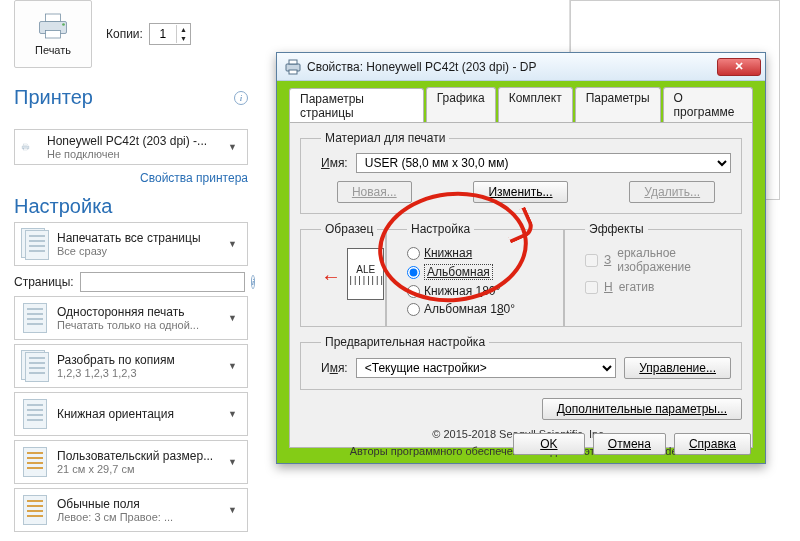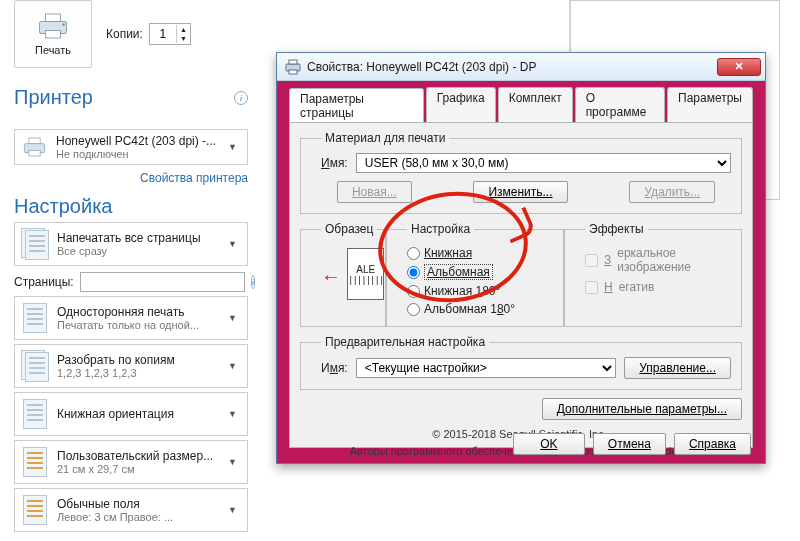--- a/index.html
+++ b/index.html
@@ -35,21 +35,21 @@
   .spinner .arrows { display:flex; flex-direction:column; border-left:1px solid #ccc;}
   .spinner .arrows span { font-size:7px; line-height:7px; padding:1px 3px; cursor:pointer; user-select:none;}
   .section-h {
     color:#2a6fb5; font-size:20px; font-weight:400; margin:18px 0 4px 0; display:flex; align-items:center; justify-content:space-between;
   }
   .info-i {
     width:14px;height:14px;border:1px solid #88aacc;border-radius:50%;
     display:inline-flex;align-items:center;justify-content:center;font-size:9px;color:#4a7fb5;font-family:Georgia,serif;font-style:italic;
   }
   .printer-sel {
-    border:1px solid #ccc; display:flex; align-items:center; padding:4px 6px; gap:8px; margin-top:20px;
+    border:1px solid #ccc; display:flex; align-items:center; padding:4px 6px; gap:17px; margin-top:20px;
   }
   .printer-sel .txt { flex:1; }
   .printer-sel .txt .name { font-size:12px; white-space:nowrap; overflow:hidden; text-overflow:ellipsis;}
   .printer-sel .txt .status { font-size:11px; color:#777;}
   .printer-sel .chev { font-size:9px; color:#555; padding:0 4px;}
   .link-right { text-align:right; margin-top:6px; }
   .link-right a { color:#2a6fb5; font-size:12px; text-decoration:none;}
   .opt-row {
     border:1px solid #ccc; display:flex; align-items:center; padding:4px 6px; gap:8px; margin-top:4px;
     min-height:44px;
@@ -72,21 +72,21 @@
   .pgicon-stack .pgicon:nth-child(1){left:0;top:0;}
   .pgicon-stack .pgicon:nth-child(2){left:4px;top:2px;}
   
   .preview-sheet {
     position:absolute; left:570px; top:0; width:210px; height:200px; border:1px solid #ccc;
     box-shadow: -1px 0 0 #ddd;
   }
   
   .dialog {
     position:absolute; left:276px; top:52px; width:490px; height:412px;
-    border:1px solid #5a7fa0; background:#be185d;
+    border:1px solid #5a7fa0; background:#84cc16;
     box-shadow: 0 4px 10px rgba(0,0,0,.35);
   }
   .titlebar {
     height:28px; background:linear-gradient(#f6fbff,#dceaf6); border-bottom:1px solid #b8cee0;
     display:flex; align-items:center; padding:0 4px 0 8px; gap:6px;
   }
   .titlebar .tico { width:16px;height:16px;}
   .titlebar .ttxt { flex:1; font-size:12px; color:#1a1a1a;}
   .closebtn {
     width:44px;height:18px;border-radius:3px;background:linear-gradient(#f07f7f,#c83232);
@@ -280,22 +280,22 @@
         <rect x="4" y="11" width="8" height="4" fill="#fff" stroke="#56728a"></rect>
       </svg>
     <div class="ttxt">Свойства: Honeywell PC42t (203 dpi) - DP</div>
     <div class="closebtn">✕</div>
   </div>
 
   <div class="tabs">
     <div class="tab active">Параметры страницы</div>
     <div class="tab">Графика</div>
     <div class="tab">Комплект</div>
+    <div class="tab">Параметры</div>
     <div class="tab">О программе</div>
-    <div class="tab">Параметры</div>
   </div>
 
   <div class="tabpage">
 
     <fieldset>
       <legend>Материал для печати</legend>
       <div class="row">
         <span><span class="ul">И</span><span>мя:</span></span>
         <select style="flex:1">
           <option>USER (58,0 мм x 30,0 мм)</option>

